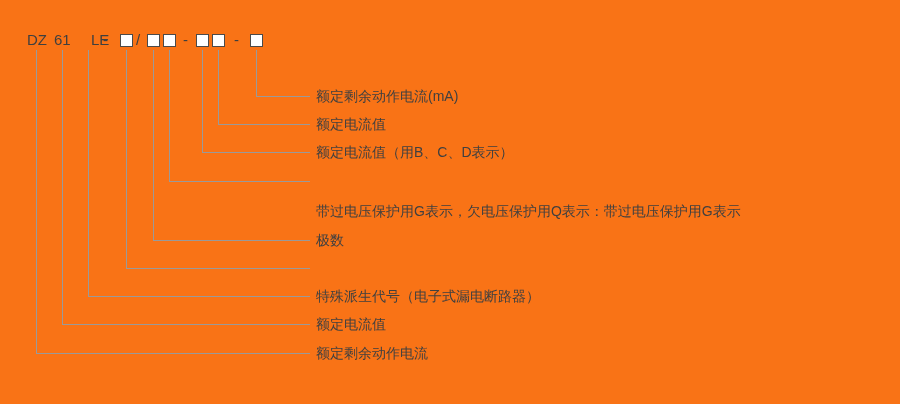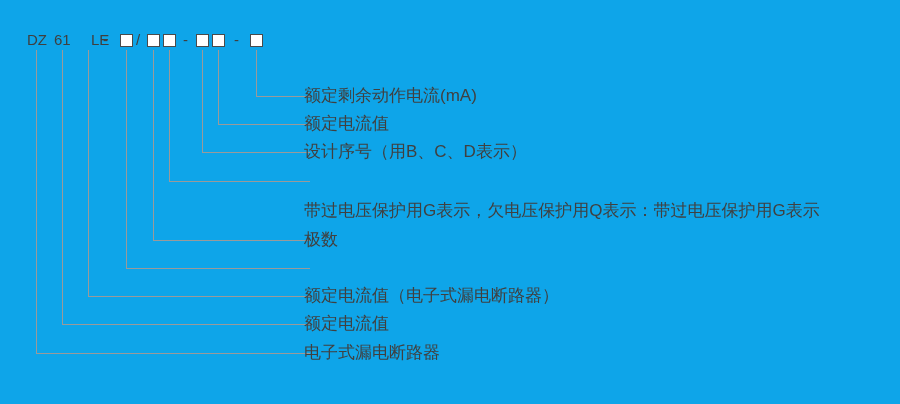--- a/index.html
+++ b/index.html
@@ -1,32 +1,32 @@
 <!DOCTYPE html>
 <html><head>
 <meta charset="utf-8">
 <title>Model Designation Diagram</title>
 <style>
   html,body{margin:0;padding:0;background:#ffffff;}
   .canvas{
-    position:relative;width:900px;height:404px;background:#0ea5e9;
+    position:relative;width:900px;height:404px;background:#f97316;
     font-family:"Liberation Sans","DejaVu Sans",sans-serif;overflow:hidden;
   }
   .tok{
     position:absolute;top:31px;font-size:15px;line-height:18px;
     color:#3f3f3f;white-space:nowrap;
   }
   .pbox{
     position:absolute;top:34px;width:11px;height:11px;
     border:1px solid #4a4a4a;background:#ffffff;
   }
   .vline{position:absolute;width:1px;background:#9a9a9a;}
   .hline{position:absolute;height:1px;background:#9a9a9a;}
   .lbl{
-    position:absolute;left:304px;font-size:17px;line-height:18px;
+    position:absolute;left:316px;font-size:14px;line-height:18px;
     color:#404040;white-space:nowrap;text-align:center;
   }
 </style>
 </head>
 <body>
 
 <div class="canvas">
 
   <span class="tok" style="left:27px">DZ</span>
   <span class="tok" style="left:54px">61</span>
@@ -57,20 +57,20 @@
   <div class="hline" style="left:202px;top:152px;width:108px"></div>
   <div class="hline" style="left:169px;top:181px;width:141px"></div>
   <div class="hline" style="left:153px;top:240px;width:157px"></div>
   <div class="hline" style="left:126px;top:268px;width:184px"></div>
   <div class="hline" style="left:88px;top:296px;width:222px"></div>
   <div class="hline" style="left:62px;top:324px;width:248px"></div>
   <div class="hline" style="left:36px;top:353px;width:274px"></div>
 
   <span class="lbl" style="top:87px">额定剩余动作电流(mA)</span>
   <span class="lbl" style="top:115px">额定电流值</span>
-  <span class="lbl" style="top:143px">设计序号（用B、C、D表示）</span>
+  <span class="lbl" style="top:143px">额定电流值（用B、C、D表示）</span>
   <span class="lbl" style="top:202px">带过电压保护用G表示，欠电压保护用Q表示：带过电压保护用G表示</span>
   <span class="lbl" style="top:231px">极数</span>
-  <span class="lbl" style="top:287px">额定电流值（电子式漏电断路器）</span>
+  <span class="lbl" style="top:287px">特殊派生代号（电子式漏电断路器）</span>
   <span class="lbl" style="top:315px">额定电流值</span>
-  <span class="lbl" style="top:344px">电子式漏电断路器</span>
+  <span class="lbl" style="top:344px">额定剩余动作电流</span>
 
 </div>
 
 </body></html>

